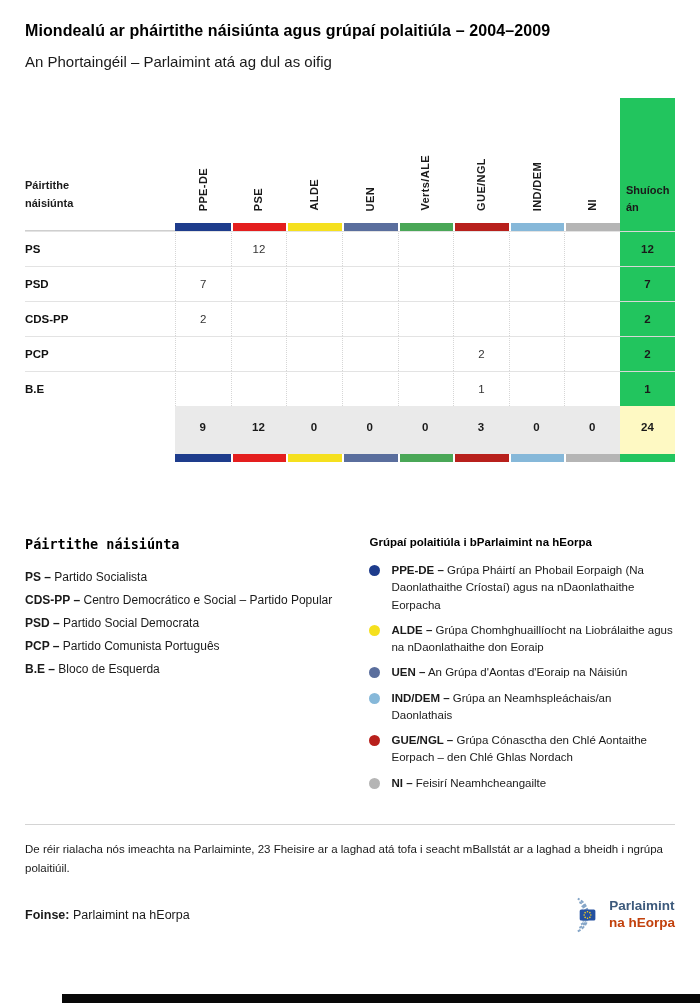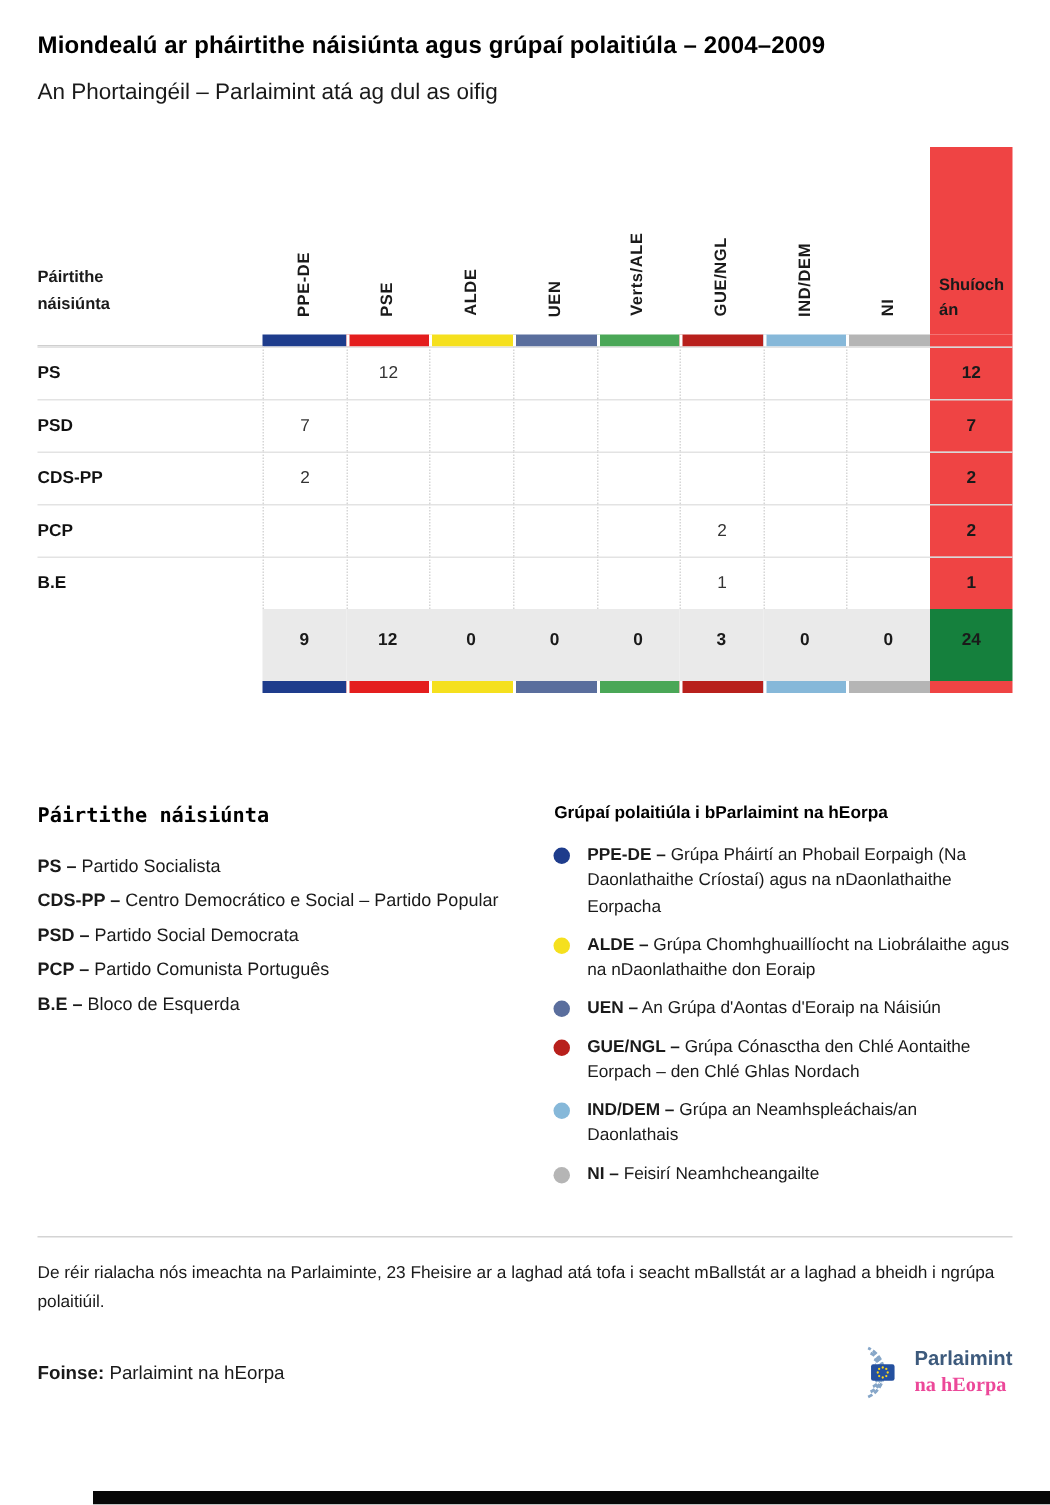--- a/index.html
+++ b/index.html
@@ -12,21 +12,21 @@
 
   h1 { font-size: 16px; font-weight: 700; letter-spacing: 0.1px; color: #000; }
   h2 { font-size: 15px; font-weight: 400; margin-top: 13px; color: #1a1a1a; }
 
   
   .grid {
     margin-top: 28px; width: 650px;
     display: grid; grid-template-columns: 150px repeat(8, 1fr) 55px;
   }
   .cell { display: flex; align-items: center; justify-content: center; }
-  .seats-bg { background: #ef4444; }
+  .seats-bg { background: #22c55e; }
 
   .head-label { height: 125px; align-items: flex-end; justify-content: flex-start; padding-bottom: 10px; }
   .head-label span { width: 72px; font-size: 11px; font-weight: 700; line-height: 1.7; }
 
   .col-head { height: 125px; align-items: flex-end; padding-bottom: 12px; }
   .vtext {
     writing-mode: vertical-rl; transform: rotate(180deg);
     font-size: 11px; font-weight: 700; letter-spacing: 0.4px; white-space: nowrap;
   }
   .seats-head {
@@ -44,21 +44,21 @@
     font-size: 11.5px; color: #111; border-top: 1px solid #e3e3e3;
   }
   .val {
     height: 35px; font-size: 11.5px; color: #333;
     border-top: 1px solid #e3e3e3; border-left: 1px dotted #d6d6d6;
   }
   .sval { height: 35px; font-size: 11.5px; font-weight: 700; border-top: 1px solid #d8d8d8; }
 
   .totals-spacer { height: 48px; background: #fff; }
   .total { height: 48px; font-size: 11.5px; font-weight: 700; background: #eaeaea; padding-bottom: 6px; }
-  .seats-total { background: #15803d; }
+  .seats-total { background: #fef9c3; }
 
   
   .legend { display: flex; margin-top: 74px; }
   .legend ul { list-style: none; }
   .legend-left { width: 345px; }
   .legend-left h3 {
     font-family: "DejaVu Sans Mono", monospace; font-size: 13.5px;
     font-weight: 700; margin-bottom: 18px; color: #000;
   }
   .legend-left li { font-size: 12px; margin-bottom: 9px; color: #1a1a1a; }
@@ -66,26 +66,26 @@
   .legend-right h4 { font-size: 11.5px; font-weight: 700; margin-bottom: 14px; color: #000; }
   .legend-right li { display: flex; gap: 11px; margin-bottom: 8px; font-size: 11.5px; line-height: 1.5; }
   .legend-right p { margin: 0; }
   .dot { width: 11px; height: 11px; border-radius: 50%; flex: 0 0 auto; margin-top: 3px; }
 
   
   .note {
     margin-top: 24px; border-top: 1px solid #d4d4d4; padding-top: 15px;
     font-size: 11.5px; line-height: 1.65; max-width: 650px;
   }
-  .footer { margin-top: 18px; display: flex; justify-content: space-between; align-items: center; }
+  .footer { margin-top: 18px; display: flex; justify-content: space-between; align-items: center; text-align: center; }
   .source { font-size: 12.5px; }
   .logo { display: flex; align-items: center; gap: 10px; }
   .logo-text { display: flex; flex-direction: column; font-weight: 700; font-size: 13.5px; line-height: 1.25; }
   .l1 { color: #3d5a7c; }
-  .l2 { color: #ec4899; font-family: Liberation Serif, serif; }
+  .l2 { color: #c2410c; }
 
   .bottom-bar { position: absolute; left: 62px; right: 0; bottom: 0; height: 9px; background: #080808; }
 </style>
 </head>
 <body>
 
 <div class="page">
 
   <h1>Miondealú ar pháirtithe náisiúnta agus grúpaí polaitiúla – 2004–2009</h1>
   <h2>An Phortaingéil – Parlaimint atá ag dul as oifig</h2>
@@ -221,26 +221,26 @@
           </li>
           <li>
             <span class="dot" style="background: rgb(245, 224, 30);"></span>
             <p><b>ALDE –</b> <span>Grúpa Chomhghuaillíocht na Liobrálaithe agus na nDaonlathaithe don Eoraip</span></p>
           </li>
           <li>
             <span class="dot" style="background: rgb(90, 110, 157);"></span>
             <p><b>UEN –</b> <span>An Grúpa d'Aontas d'Eoraip na Náisiún</span></p>
           </li>
           <li>
+            <span class="dot" style="background: rgb(134, 184, 217);"></span>
+            <p><b>IND/DEM –</b> <span>Grúpa an Neamhspleáchais/an Daonlathais</span></p>
+          </li>
+          <li>
             <span class="dot" style="background: rgb(184, 32, 28);"></span>
             <p><b>GUE/NGL –</b> <span>Grúpa Cónasctha den Chlé Aontaithe Eorpach – den Chlé Ghlas Nordach</span></p>
-          </li>
-          <li>
-            <span class="dot" style="background: rgb(134, 184, 217);"></span>
-            <p><b>IND/DEM –</b> <span>Grúpa an Neamhspleáchais/an Daonlathais</span></p>
           </li>
           <li>
             <span class="dot" style="background: rgb(181, 181, 181);"></span>
             <p><b>NI –</b> <span>Feisirí Neamhcheangailte</span></p>
           </li>
         </ul>
     </div>
   </div>
 
   <div class="note">De réir rialacha nós imeachta na Parlaiminte, 23 Fheisire ar a laghad atá tofa i seacht mBallstát ar a laghad a bheidh i ngrúpa polaitiúil.</div>

